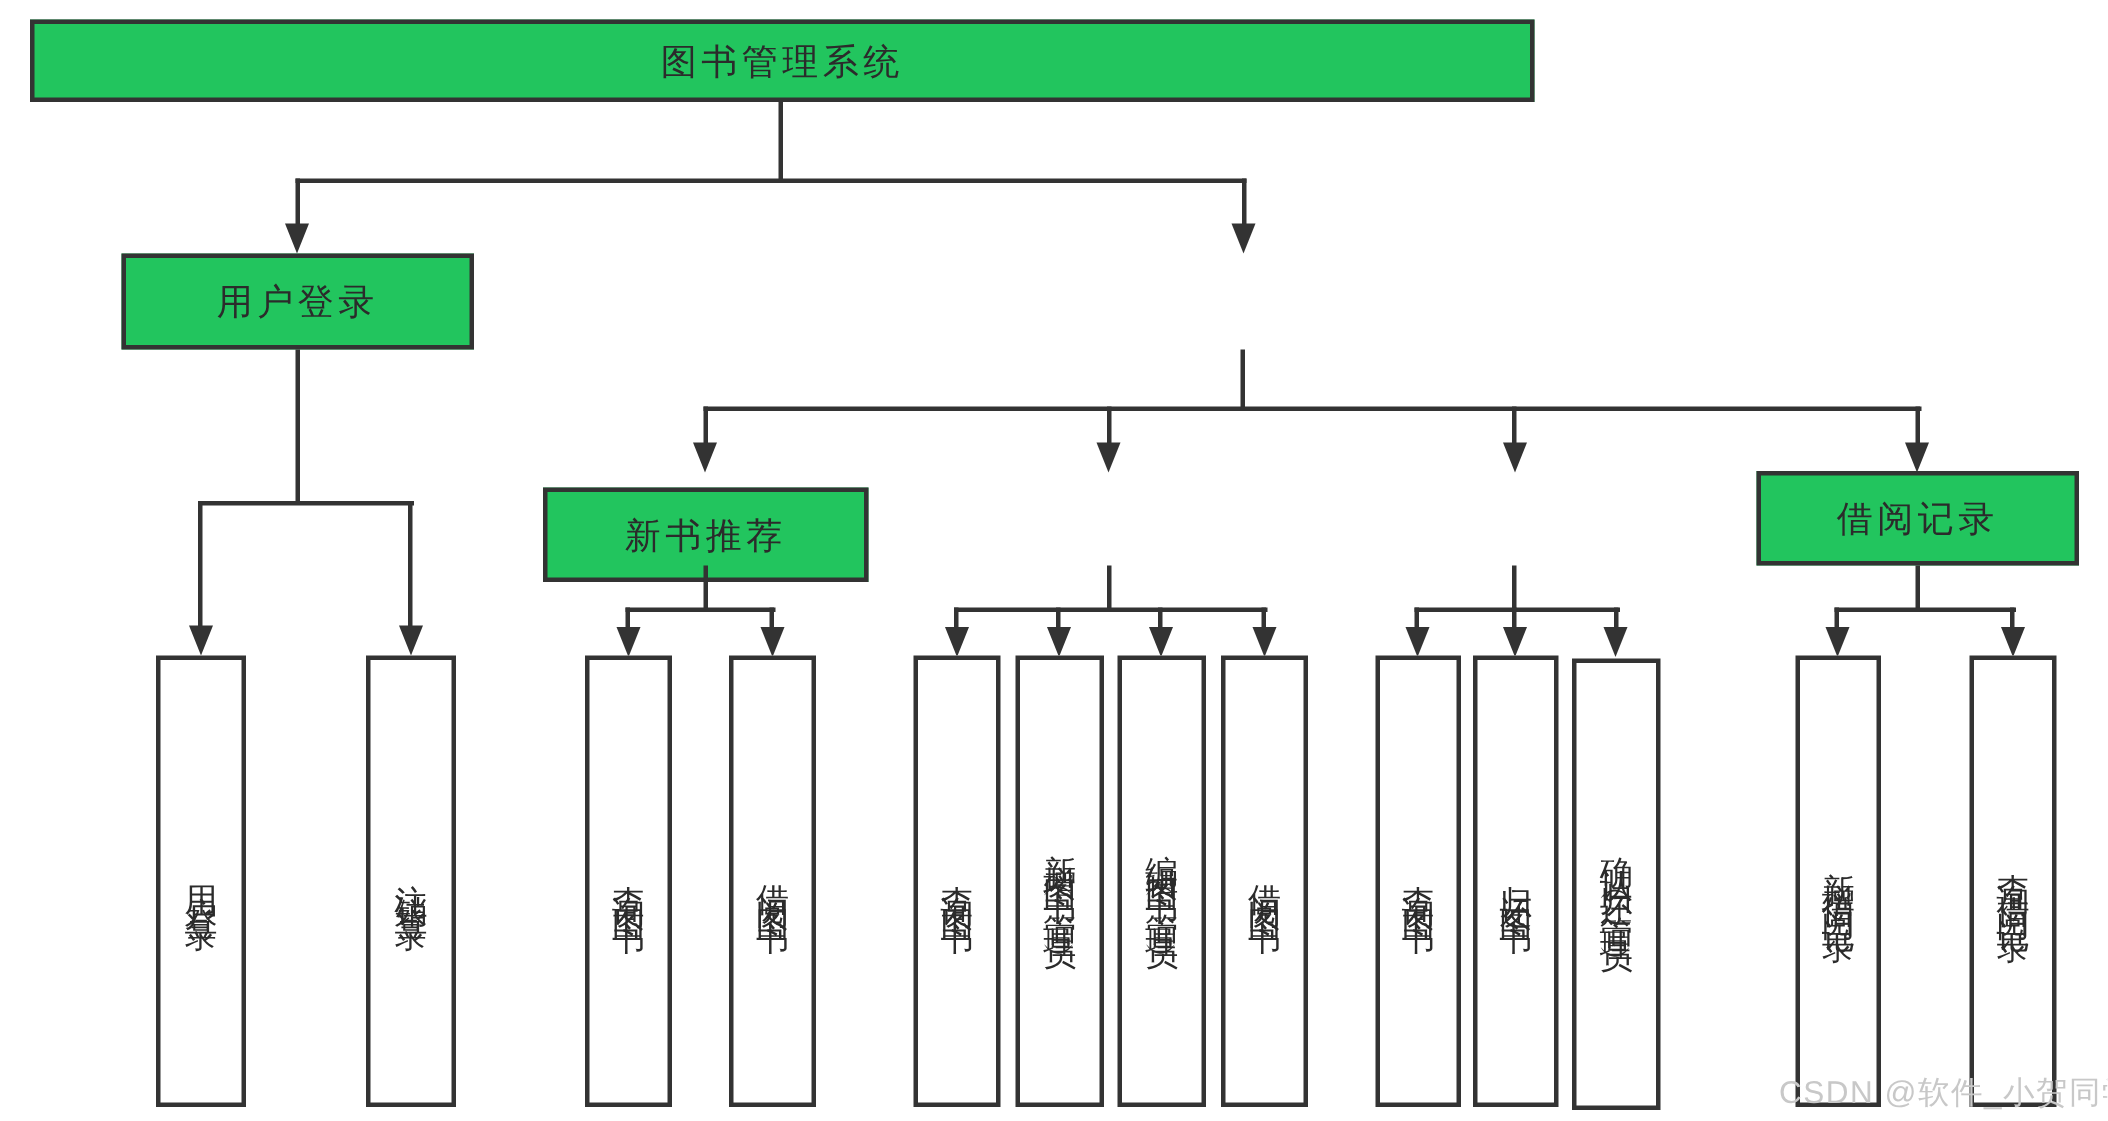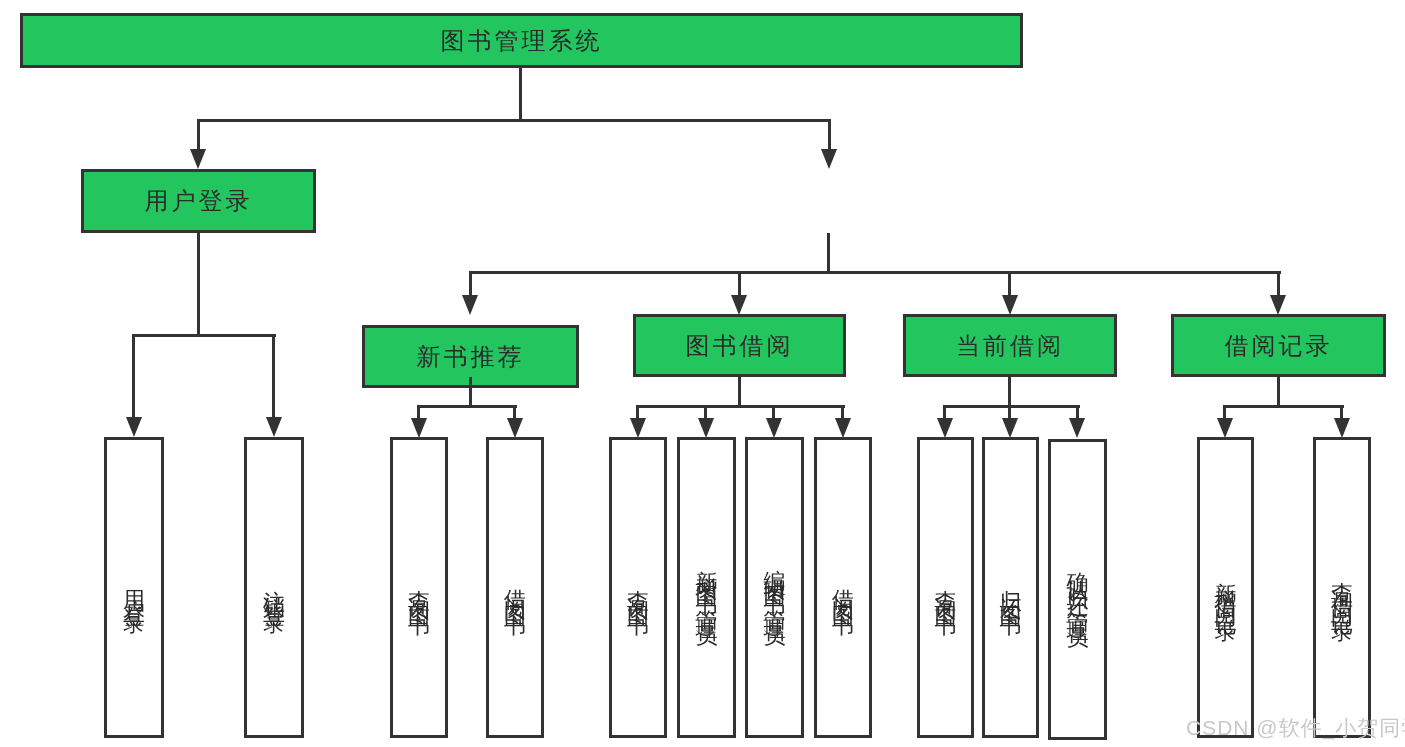--- a/index.html
+++ b/index.html
@@ -62,26 +62,20 @@
   <div class="arrow" style="left:462px;top:295px;"></div>
   <div class="ln" style="left:738px;top:271px;width:3px;height:25px;"></div>
   <div class="arrow" style="left:731px;top:295px;"></div>
   <div class="ln" style="left:1008px;top:271px;width:3px;height:25px;"></div>
   <div class="arrow" style="left:1002px;top:295px;"></div>
   <div class="ln" style="left:1277px;top:271px;width:3px;height:25px;"></div>
   <div class="arrow" style="left:1270px;top:295px;"></div>
 
   <div class="hbox" style="left:362px;top:314px;width:217px;height:63px;margin-top:11px;">
     <span>新书推荐</span>
-  </div>
-  <div class="hbox" style="left:633px;top:314px;width:213px;height:63px;">
-    <span>图书借阅</span>
-  </div>
-  <div class="hbox" style="left:903px;top:314px;width:214px;height:63px;">
-    <span>当前借阅</span>
   </div>
   <div class="hbox" style="left:1171px;top:314px;width:215px;height:63px;">
     <span>借阅记录</span>
   </div>
 
   <div class="ln" style="left:469px;top:377px;width:3px;height:31px;"></div>
   <div class="ln" style="left:417px;top:405px;width:100px;height:3px;"></div>
   <div class="ln" style="left:417px;top:405px;width:3px;height:14px;"></div>
   <div class="arrow" style="left:411px;top:418px;"></div>
   <div class="ln" style="left:513px;top:405px;width:3px;height:14px;"></div>

